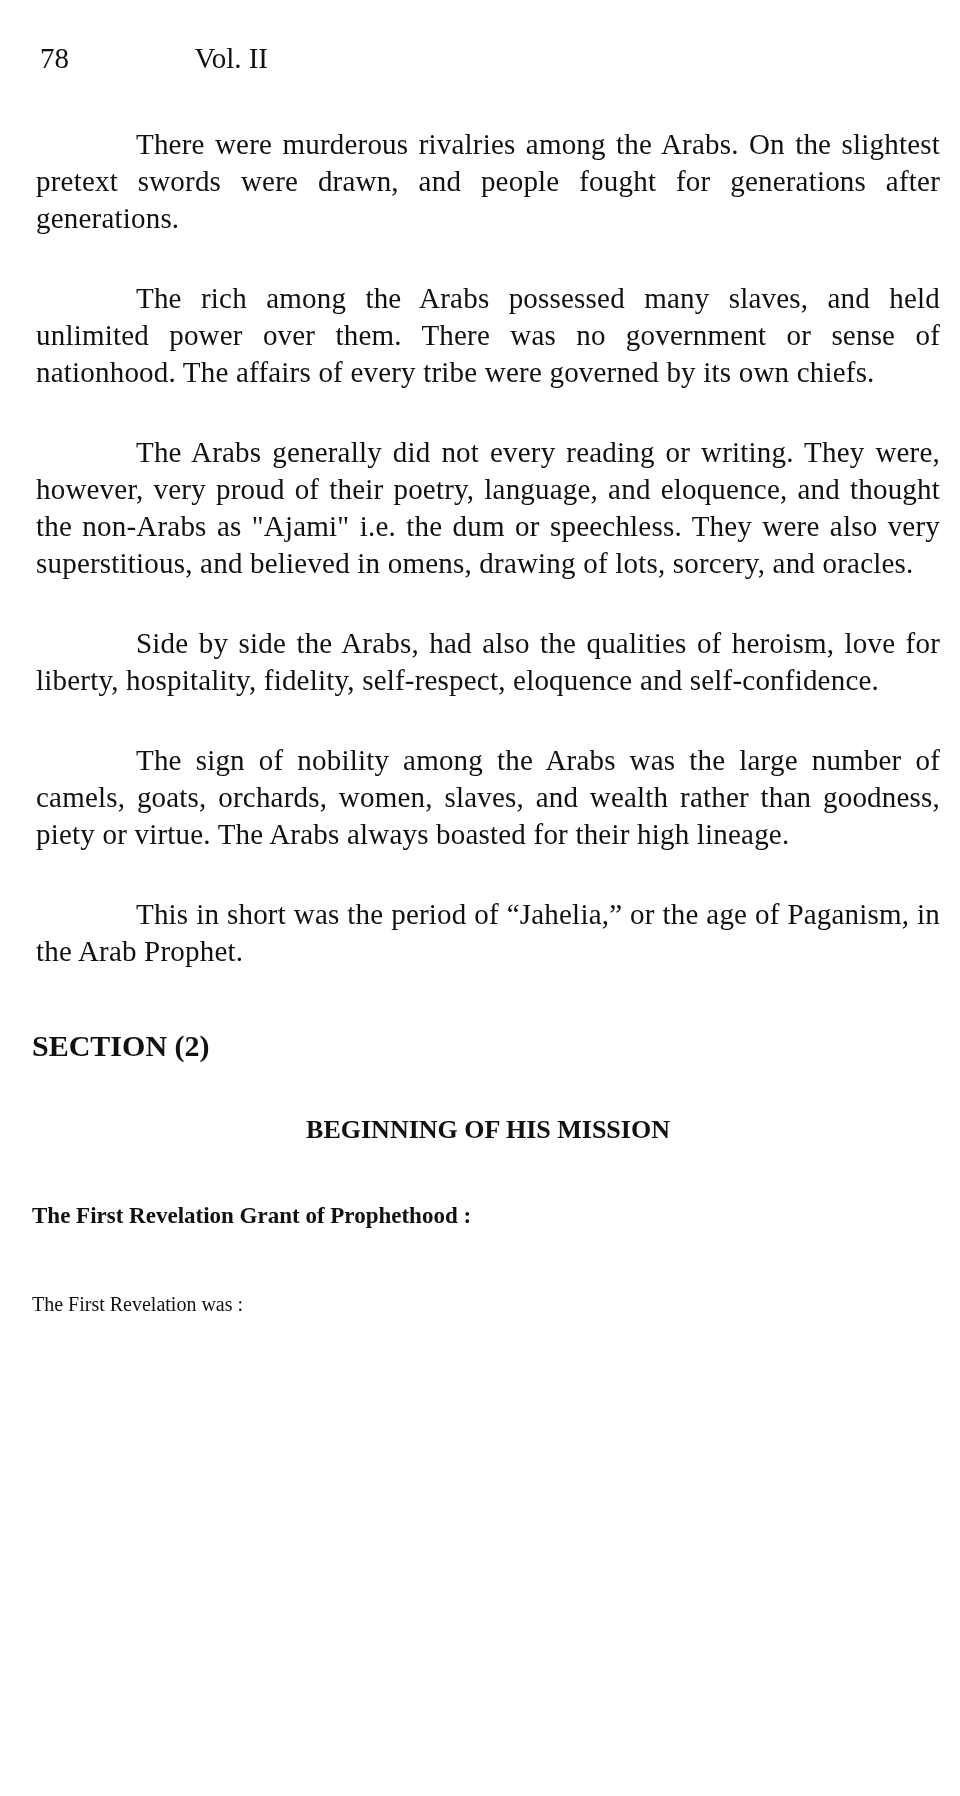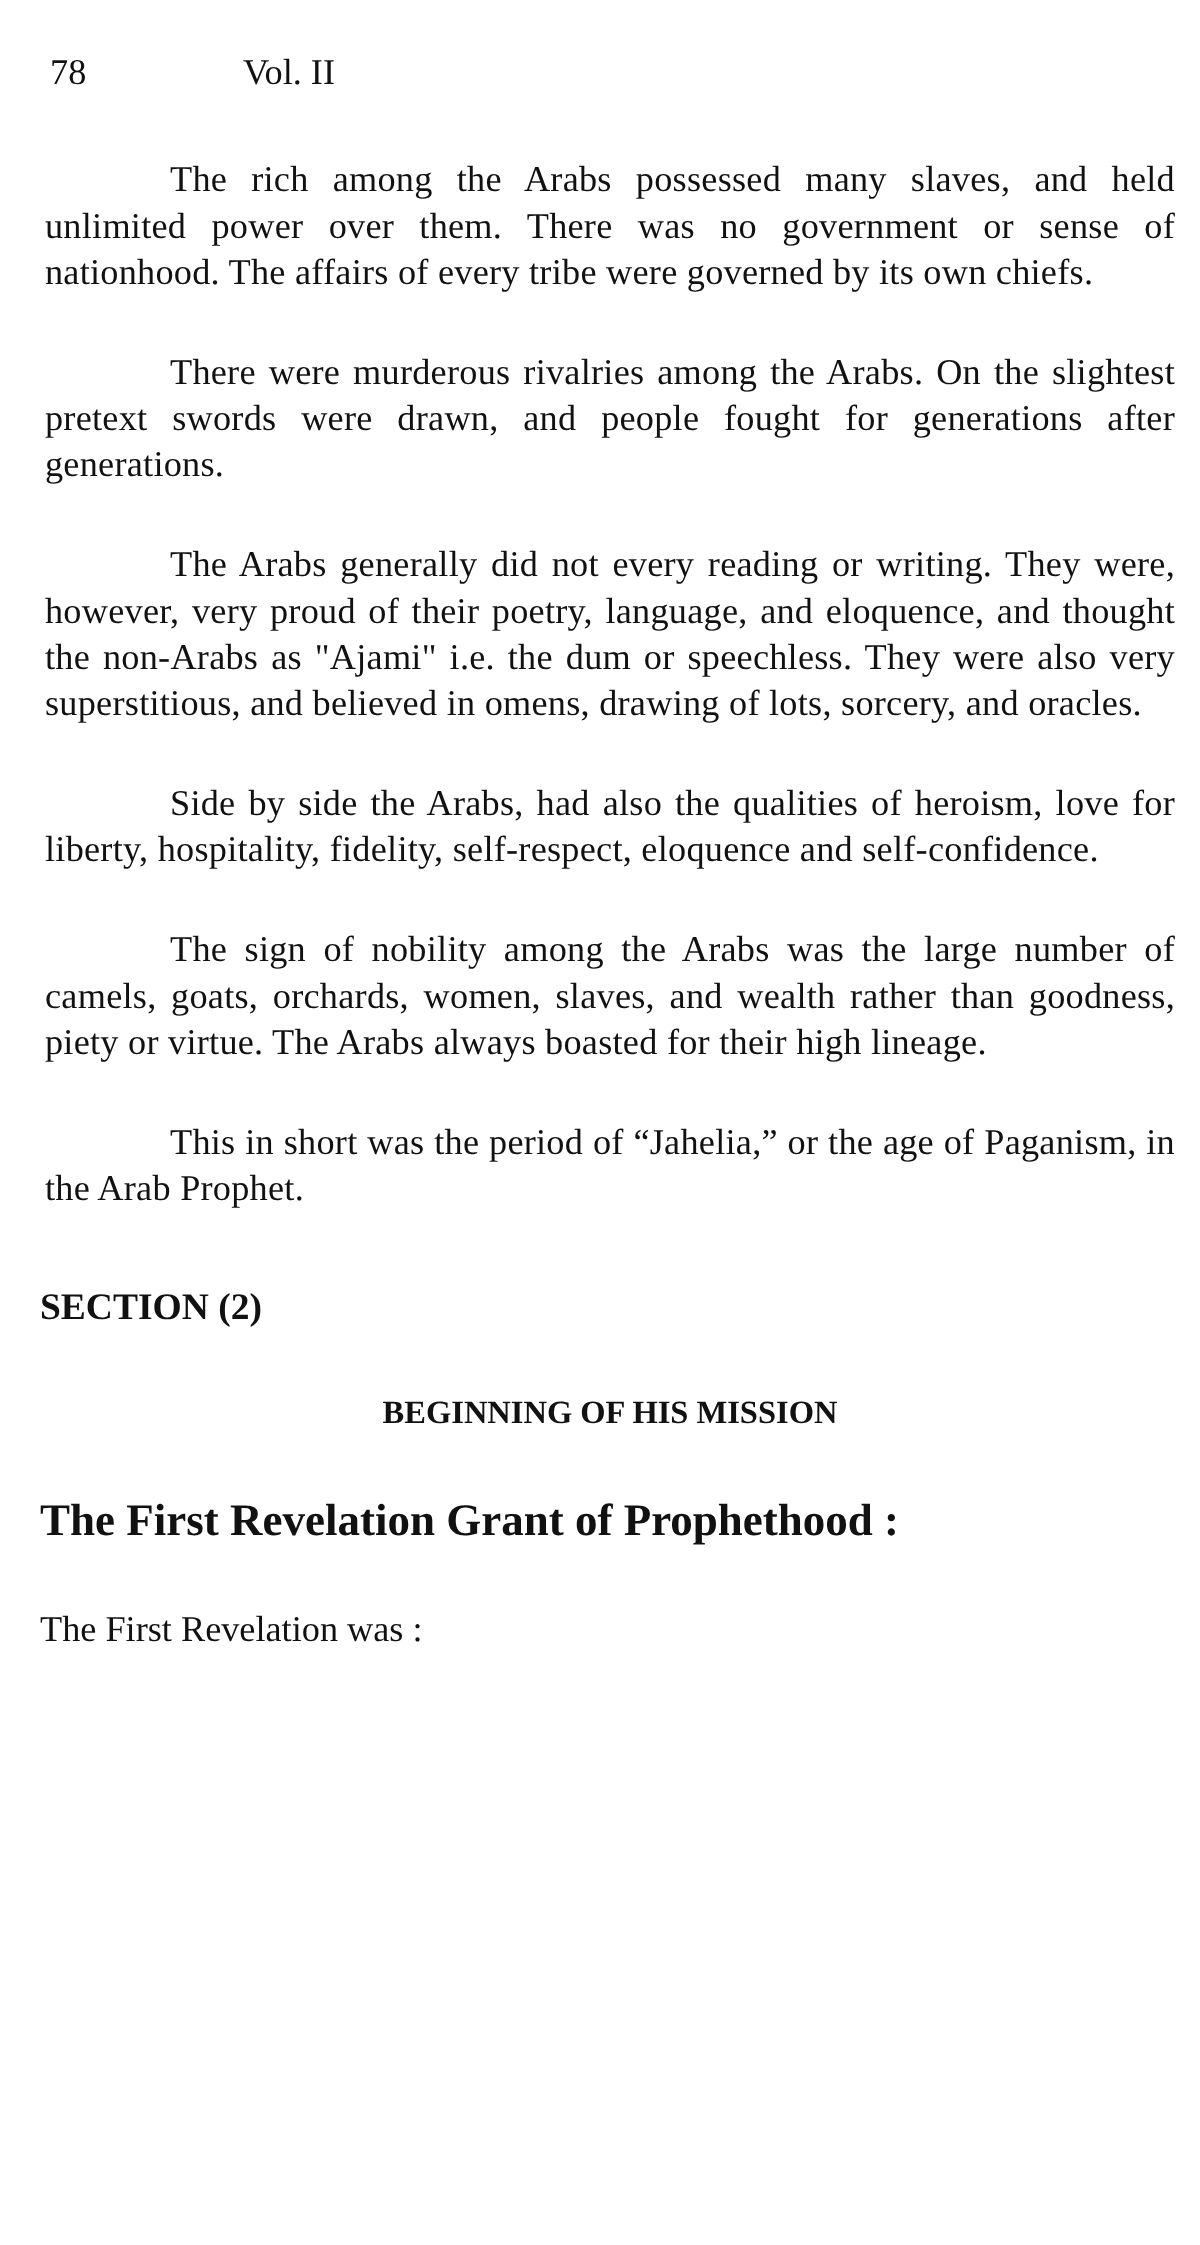--- a/index.html
+++ b/index.html
@@ -53,43 +53,43 @@
     margin-top: 48px;
     text-align: center;
     font-weight: bold;
     font-size: 26px;
     line-height: 36px;
   }
   .sub-heading {
     margin-top: 50px;
     text-align: left;
     font-weight: bold;
-    font-size: 36px;
+    font-size: 23px;
     line-height: 36px;
   }
   .plain-line {
     margin-top: 52px;
     text-align: left;
-    font-size: 29px;
+    font-size: 20px;
     line-height: 36px;
   }
 </style>
 </head>
 <body>
 
 <div class="page">
 
   <header class="running-header">
     <span class="pageno">78</span>
     <span class="volume">Vol. II</span>
   </header>
 
   <section class="body-text">
+    <p>There were murderous rivalries among the Arabs. On the slightest pretext swords were drawn, and people fought for generations after generations.</p>
     <p>The rich among the Arabs possessed many slaves, and held unlimited power over them. There was no government or sense of nationhood. The affairs of every tribe were governed by its own chiefs.</p>
-    <p>There were murderous rivalries among the Arabs. On the slightest pretext swords were drawn, and people fought for generations after generations.</p>
     <p>The Arabs generally did not every reading or writing. They were, however, very proud of their poetry, language, and eloquence, and thought the non-Arabs as "Ajami" i.e. the dum or speechless. They were also very superstitious, and believed in omens, drawing of lots, sorcery, and oracles.</p>
     <p>Side by side the Arabs, had also the qualities of heroism, love for liberty, hospitality, fidelity, self-respect, eloquence and self-confidence.</p>
     <p>The sign of nobility among the Arabs was the large number of camels, goats, orchards, women, slaves, and wealth rather than goodness, piety or virtue. The Arabs always boasted for their high lineage.</p>
     <p>This in short was the period of “Jahelia,” or the age of Paganism, in the Arab Prophet.</p>
   </section>
 
   <h2 class="section-heading">SECTION (2)</h2>
 
   <h2 class="mission-heading">BEGINNING OF HIS MISSION</h2>
 

